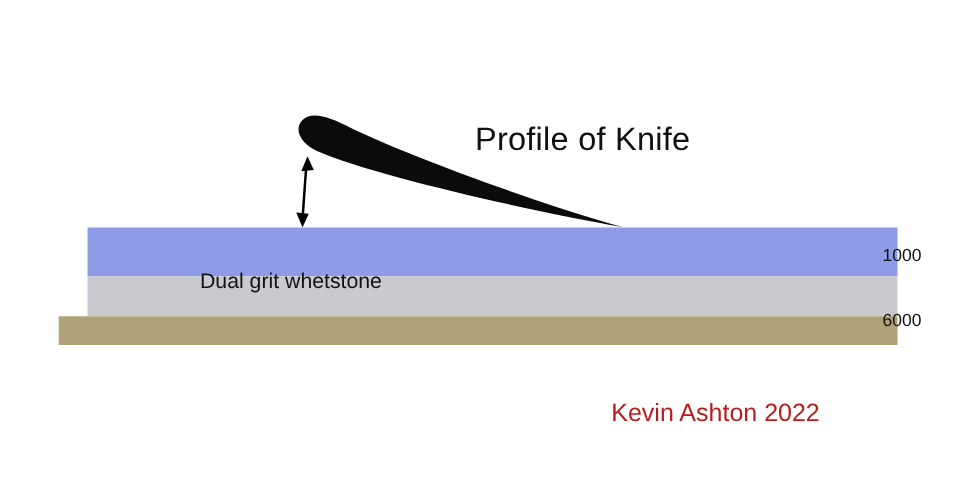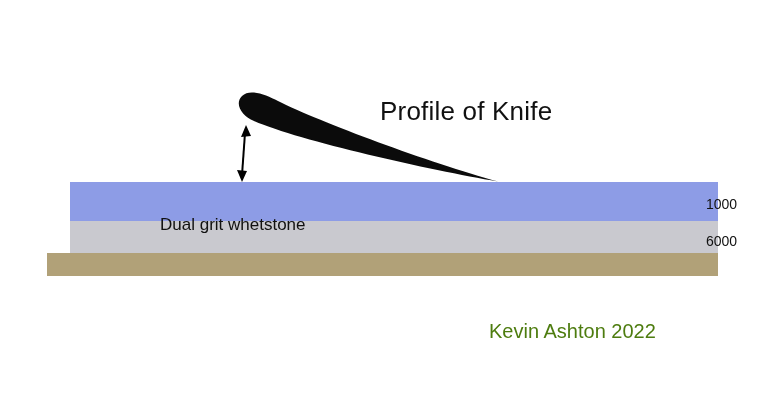--- a/index.html
+++ b/index.html
@@ -64,21 +64,21 @@
     left: 160px;
     top: 215px;
     font-size: 17px;
   }
   .grit {
     font-size: 14px;
     left: 658px;
     margin-left: 48px;
   }
   .grit-top { top: 196px; }
-  .grit-bottom { top: 233px; }
+  .grit-bottom { top: 248px; }
   .credit {
     left: 489px;
     top: 320px;
     font-size: 20px;
   }
 </style>
 </head>
 <body>
 
 <div class="canvas">
@@ -102,15 +102,15 @@
 
   <div class="label title">Profile of Knife</div>
 
 
   <div class="label whetstone-label">Dual grit whetstone</div>
 
   <div class="label grit grit-top">1000</div>
 
   <div class="label grit grit-bottom">6000</div>
 
-  <div class="label credit" style="color: #4d7c0f;">Kevin Ashton 2022</div>
+  <div class="label credit" style="color: #b91c1c;">Kevin Ashton 2022</div>
 
 </div>
 
 </body></html>

